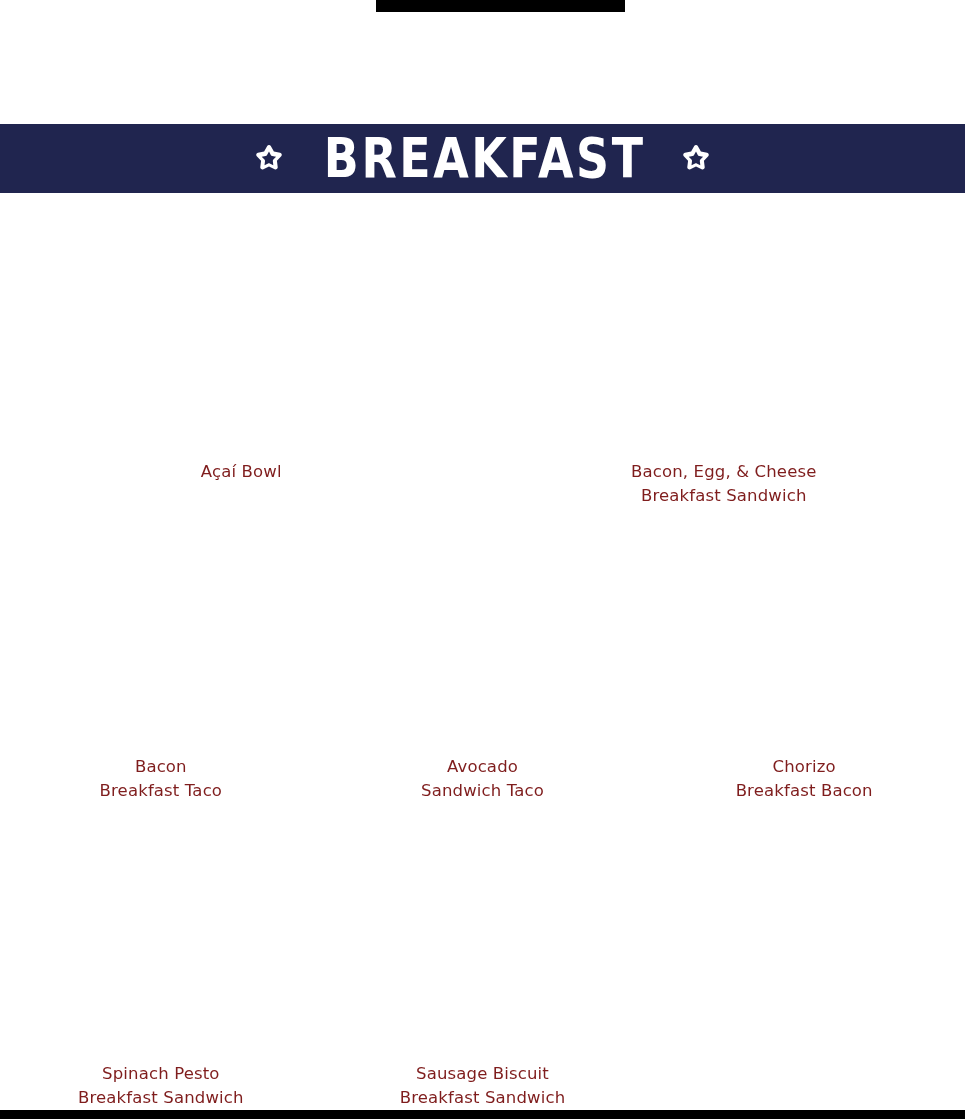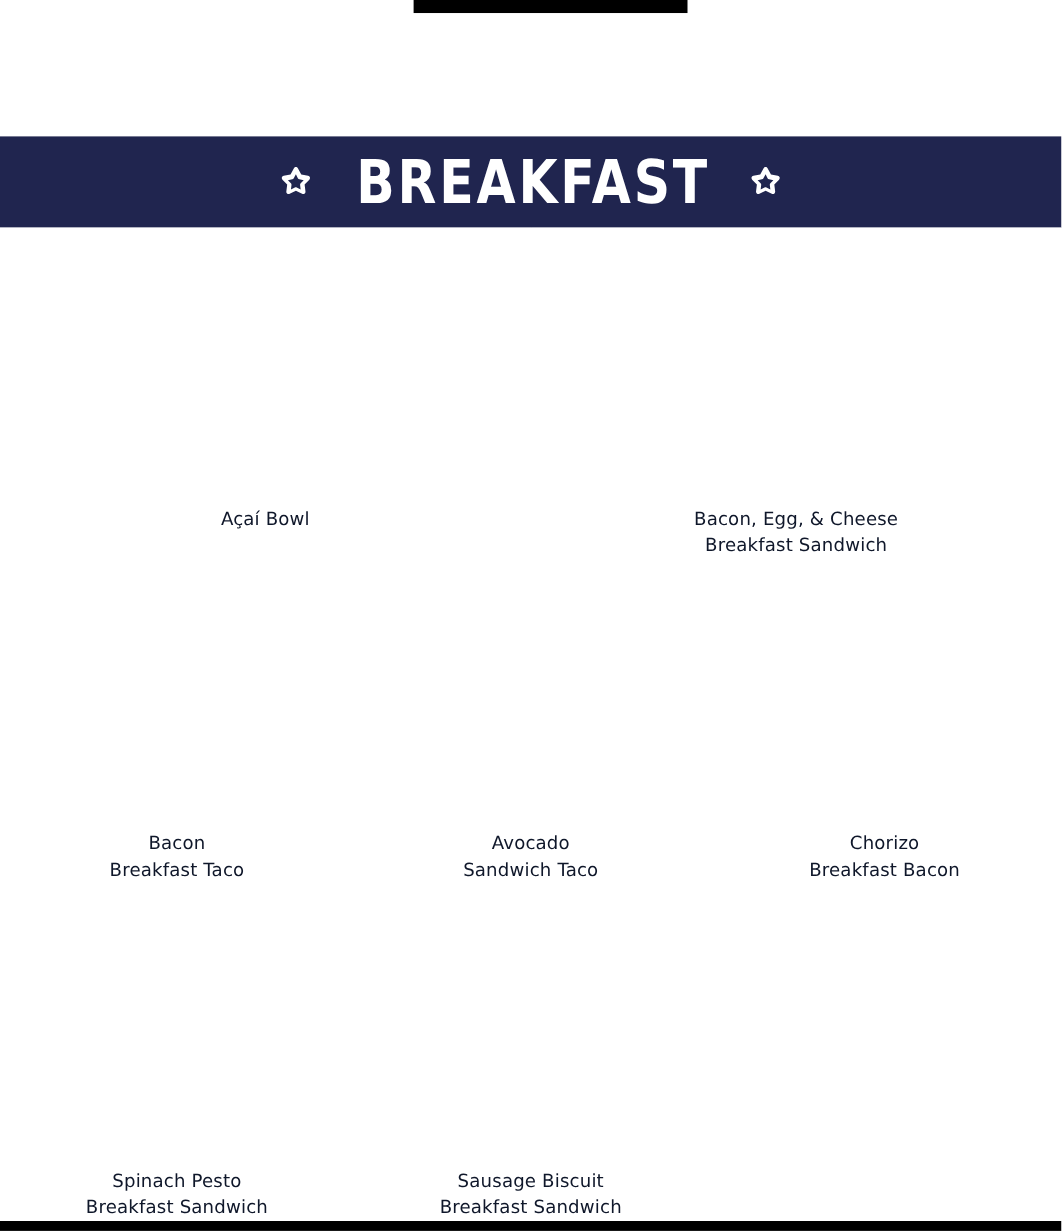--- a/index.html
+++ b/index.html
@@ -36,21 +36,21 @@
     height: 112px;
     background: #ffffff;
   }
 
   
   .section-banner {
     position: absolute;
     left: 0;
     top: 124px;
     width: 965px;
-    height: 83px;
+    height: 69px;
     background: #20254f;
     display: flex;
     align-items: center;
     justify-content: center;
     gap: 0;
   }
   .banner-inner {
     display: flex;
     align-items: center;
     justify-content: center;
@@ -105,21 +105,21 @@
   }
   .item-image {
     width: 100%;
     background: #ffffff;
   }
   .row-1 .item-image { height: 253px; }
   .row-2 .item-image { height: 243px; }
   .row-3 .item-image { height: 248px; }
 
   .item-label {
-    color: #0f172a;
+    color: #7f1d1d;
     font-family: "DejaVu Sans", sans-serif;
     font-size: 16.5px;
     font-weight: 400;
     line-height: 24px;
     text-align: center;
     letter-spacing: 0.15px;
     padding: 0 6px;
     white-space: pre-line;
   }
 

